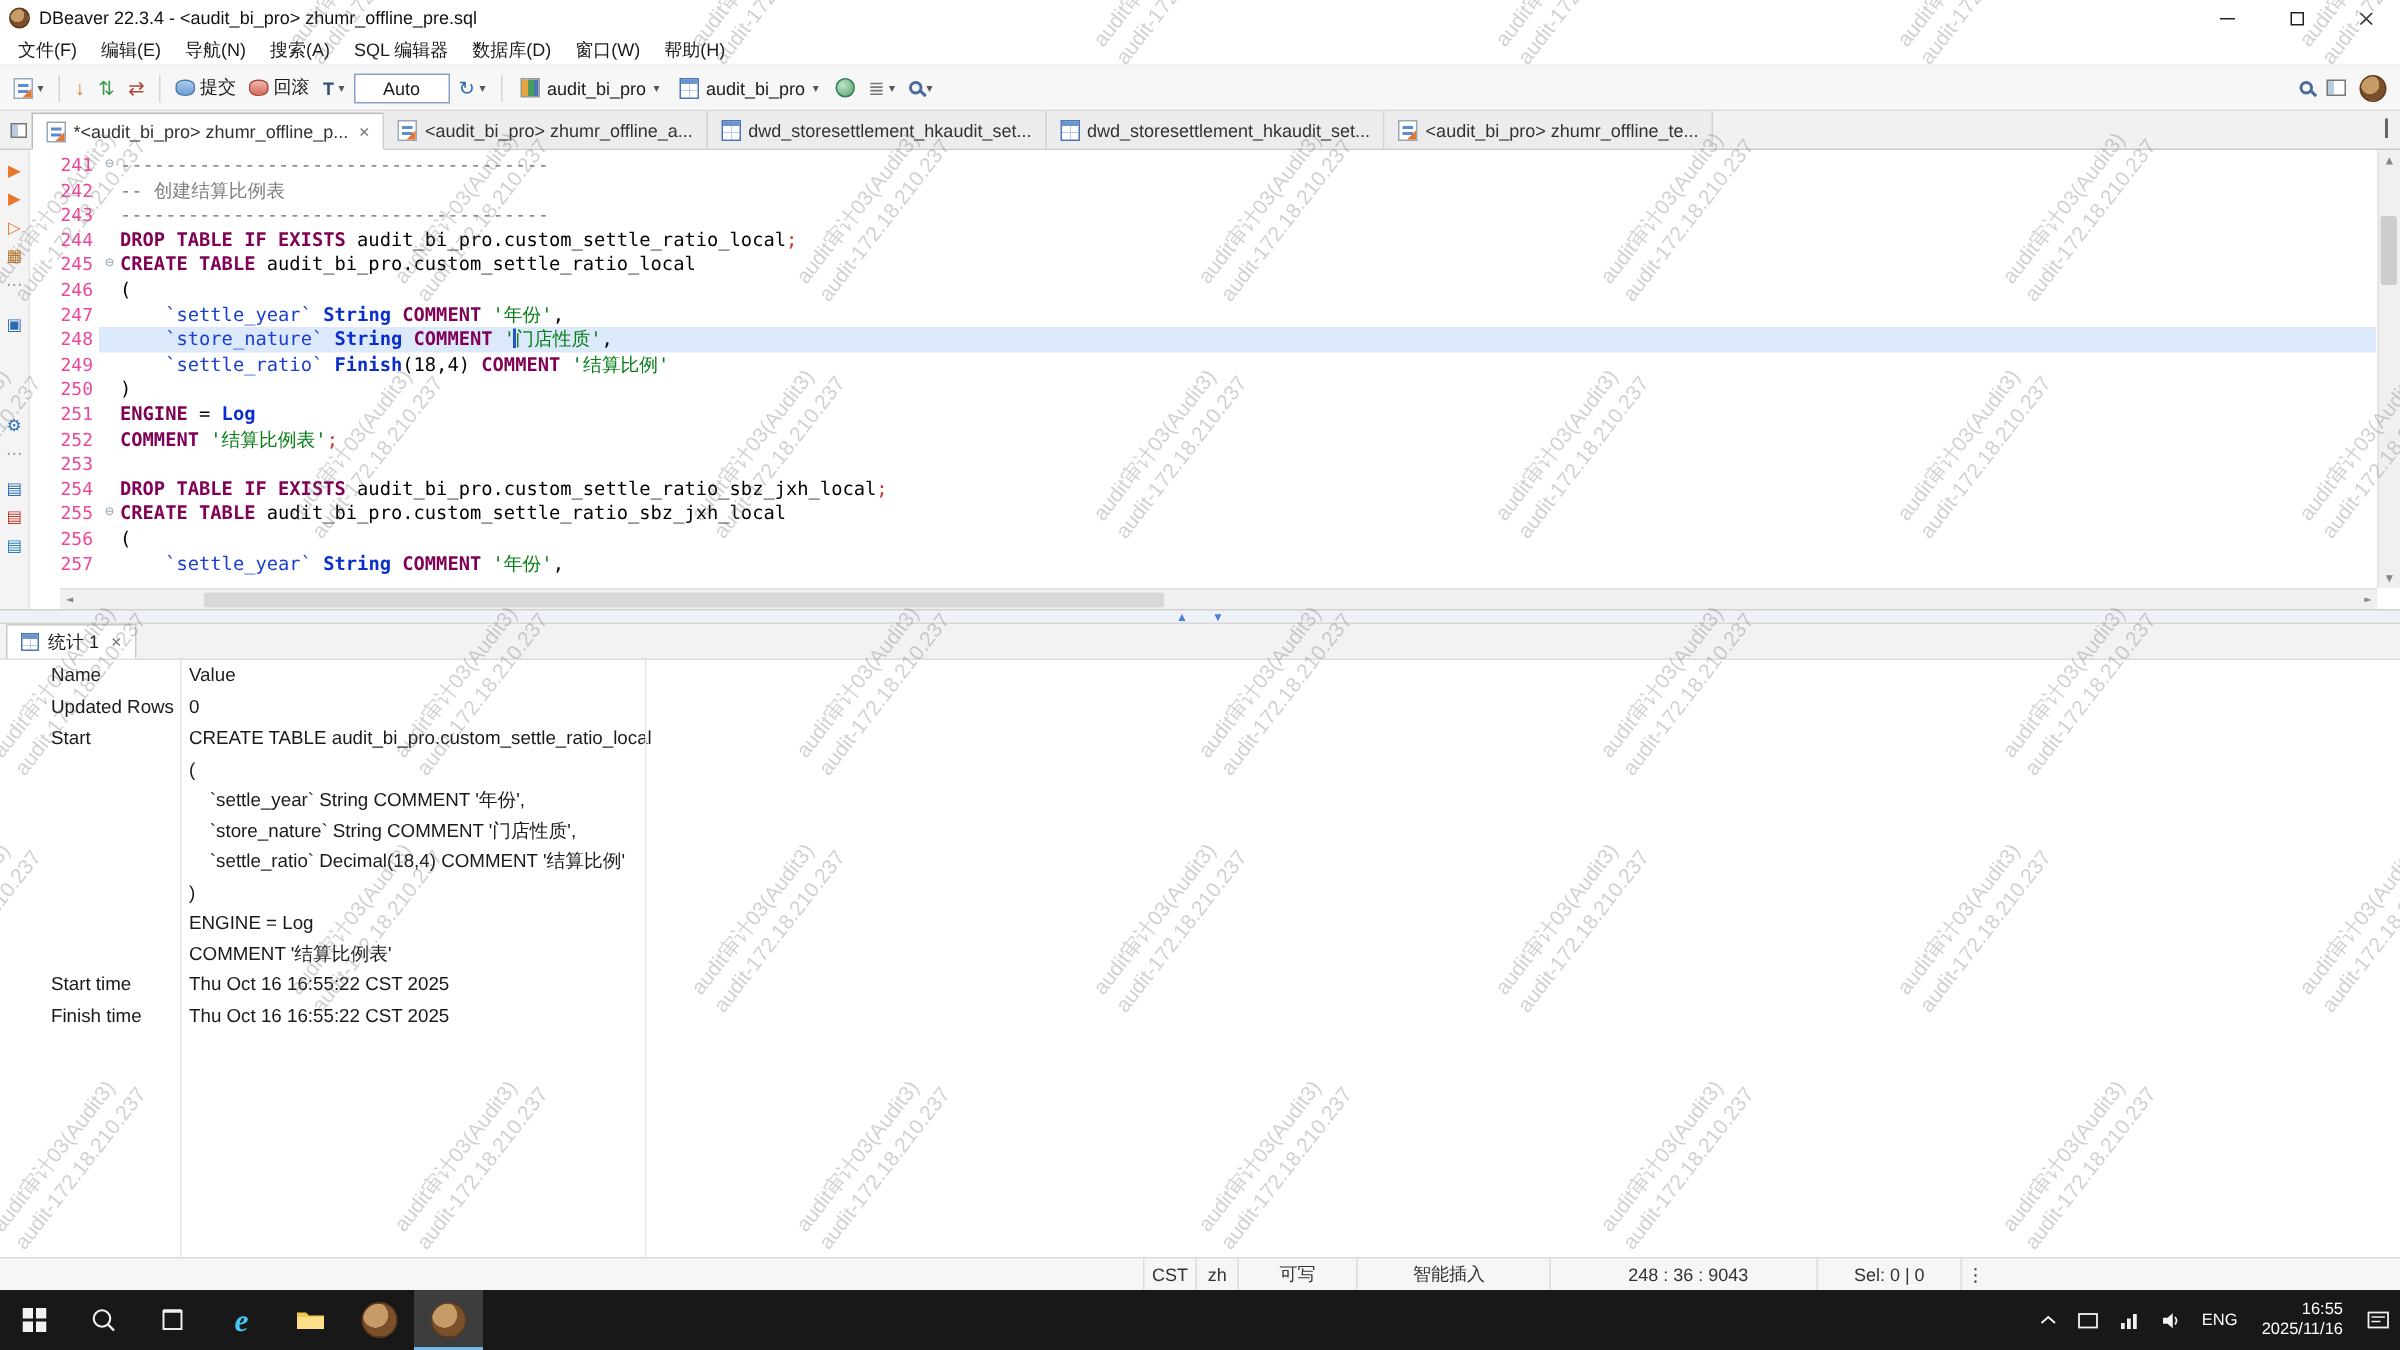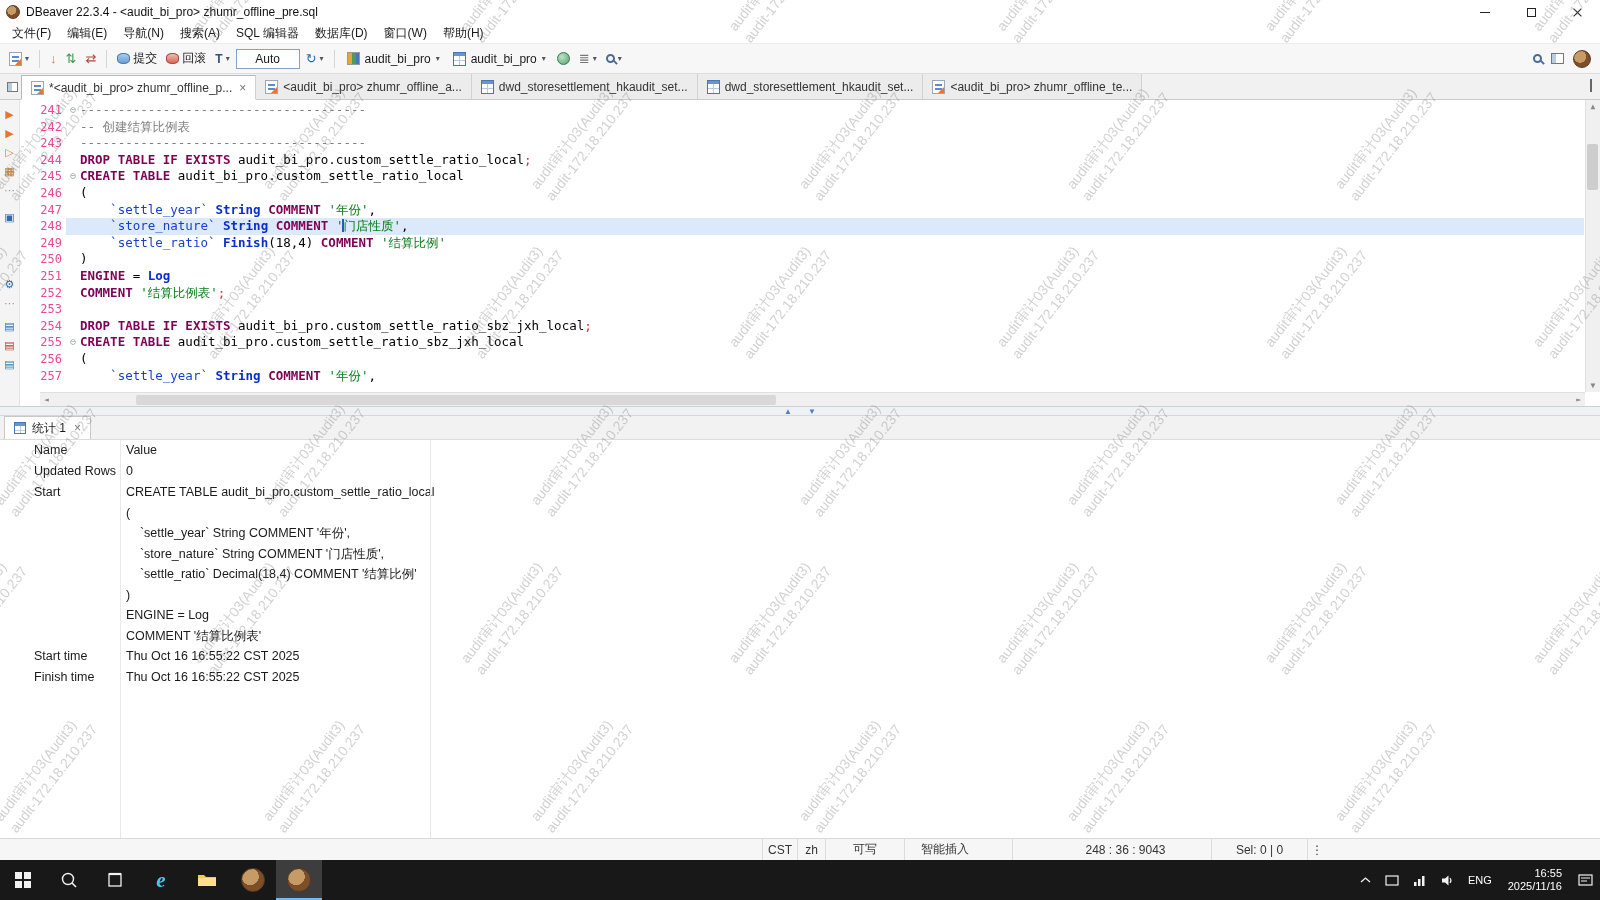--- a/index.html
+++ b/index.html
@@ -337,21 +337,21 @@
         <div class="srow">
           <span class="sname">Finish time</span>
           <span class="sval">Thu Oct 16 16:55:22 CST 2025</span>
         </div>
       </div>
 
     <div class="statusbar" id="statusbar">
         <span class="sb-c sb-first" style="left: 762px; width: 36px;">CST</span>
         <span class="sb-c" style="left: 798px; width: 28px;">zh</span>
         <span class="sb-c" style="left: 826px; width: 79px;">可写</span>
-        <span class="sb-c" style="left: 878px; width: 135px;">智能插入</span>
+        <span class="sb-c" style="left: 899px; width: 135px;">智能插入</span>
         <span class="sb-c" style="left: 1040px; width: 172px;">248 : 36 : 9043</span>
         <span class="sb-c" style="left: 1212px; width: 96px;">Sel: 0 | 0</span>
         <span class="sb-c" style="left: 1308px; width: 18px; border-right: none;">⋮</span>
       </div>
   </div>
 
   <div class="watermarks" id="watermarks">
       <div class="wm" style="left: -90px; top: -36px;">
         <div>audit审计03(Audit3)</div>
         <div>audit-172.18.210.237</div>

